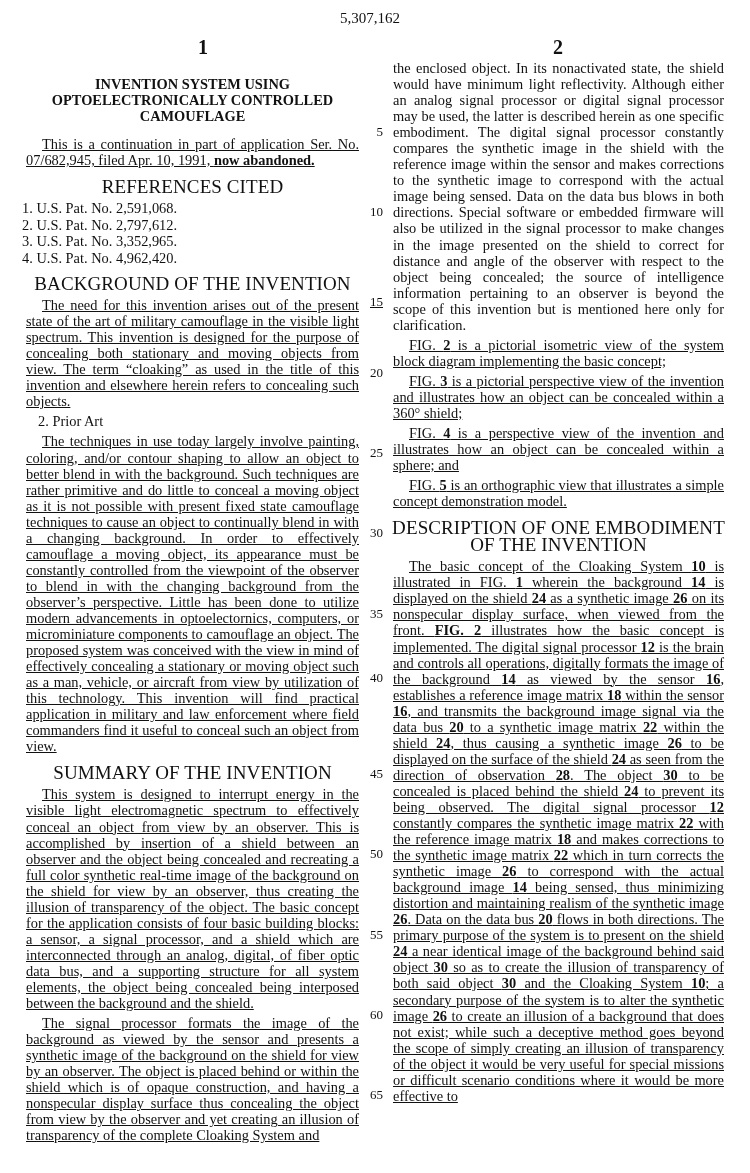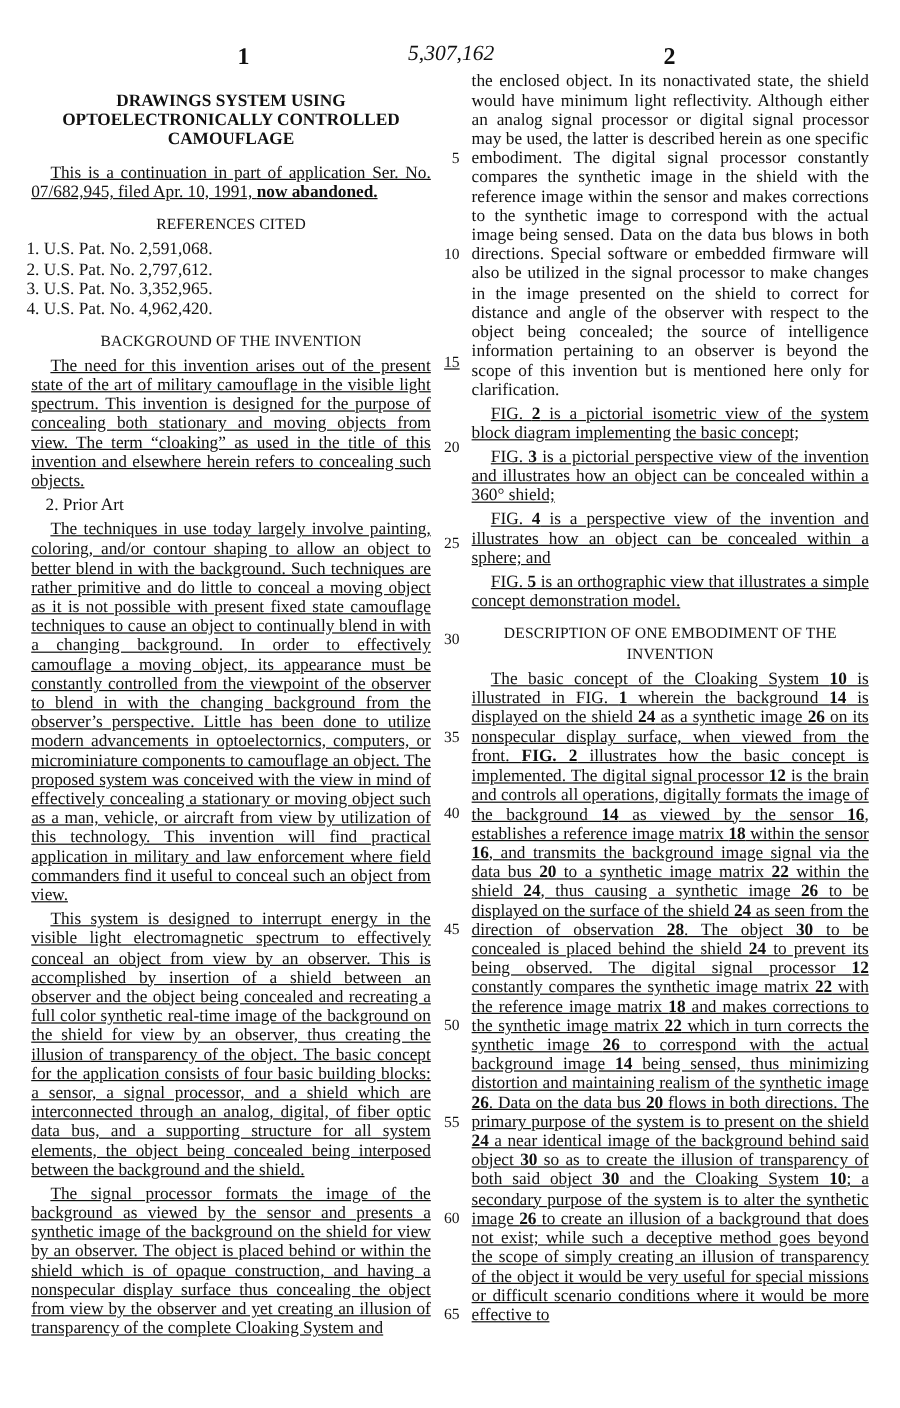--- a/index.html
+++ b/index.html
@@ -1,57 +1,58 @@
 <!DOCTYPE html>
 <html><head>
 <meta charset="utf-8">
 <style>
   html, body { margin: 0; padding: 0; background: #fff; }
   body { width: 750px; height: 1173px; position: relative; overflow: hidden;
          font-family: "Liberation Serif", "DejaVu Serif", serif; color: #111; }
-  .patno { position: absolute; top: 34px; left: 340px; font-size: 18px; font-style: italic; }
+  .patno { position: absolute; top: 10px; left: 340px; font-size: 15px; }
   .colnum { position: absolute; top: 36px; font-size: 20px; font-weight: bold; }
   .col { position: absolute; font-size: 14.4px; line-height: 16.05px; }
   .left { left: 22px; width: 341px; top: 72px; }
   .right { left: 389px; width: 339px; top: 56px; }
   .title { text-align: center; font-weight: bold; font-size: 14.4px; line-height: 16px; margin: 4px 0 12px 0; }
-  .heading { text-align: center; font-size: 13px; line-height: 17px; margin: 7px 0 5px 0; letter-spacing: 0.1px; }
+  .heading { text-align: center; font-size: 19px; line-height: 17px; margin: 7px 0 5px 0; letter-spacing: 0.1px; }
   p { margin: 4px; text-align: justify; }
   .ind { text-indent: 16px; text-decoration: underline; }
   .sub { padding-left: 16px; }
   .refs div { line-height: 16.5px; }
   b { font-weight: bold; }
   .ln { position: absolute; left: 363px; width: 20px; text-align: right; font-size: 13px; }
 </style>
 </head>
 <body>
 
 <div>
   <div class="patno">5,307,162</div>
   <div class="colnum" style="left:198px">1</div>
   <div class="colnum" style="left:553px">2</div>
 
   <div class="col left">
     <div class="title">
-      <div>DRAWINGS SYSTEM USING</div>
+      <div>INVENTION SYSTEM USING</div>
       <div>OPTOELECTRONICALLY CONTROLLED</div>
       <div>CAMOUFLAGE</div>
     </div>
     <p class="ind"><span>This is a continuation in part of application Ser. No. 07/682,945, filed Apr. 10, 1991, </span><b>now abandoned.</b></p>
     <div class="heading" style="margin-top:10px">REFERENCES CITED</div>
     <div class="refs">
       <div>1. U.S. Pat. No. 2,591,068.</div>
       <div>2. U.S. Pat. No. 2,797,612.</div>
       <div>3. U.S. Pat. No. 3,352,965.</div>
       <div>4. U.S. Pat. No. 4,962,420.</div>
     </div>
     <div class="heading" style="margin-top:9px">BACKGROUND OF THE INVENTION</div>
     <p class="ind">The need for this invention arises out of the present state of the art of military camouflage in the visible light spectrum. This invention is designed for the purpose of concealing both stationary and moving objects from view. The term “cloaking” as used in the title of this invention and elsewhere herein refers to concealing such objects.</p>
     <div class="sub">2. Prior Art</div>
     <p class="ind">The techniques in use today largely involve painting, coloring, and/or contour shaping to allow an object to better blend in with the background. Such techniques are rather primitive and do little to conceal a moving object as it is not possible with present fixed state camouflage techniques to cause an object to continually blend in with a changing background. In order to effectively camouflage a moving object, its appearance must be constantly controlled from the viewpoint of the observer to blend in with the changing background from the observer’s perspective. Little has been done to utilize modern advancements in optoelectornics, computers, or microminiature components to camouflage an object. The proposed system was conceived with the view in mind of effectively concealing a stationary or moving object such as a man, vehicle, or aircraft from view by utilization of this technology. This invention will find practical application in military and law enforcement where field commanders find it useful to conceal such an object from view.</p>
+    <div class="heading" style="margin-top:10px">SUMMARY OF THE INVENTION</div>
     <p class="ind">This system is designed to interrupt energy in the visible light electromagnetic spectrum to effectively conceal an object from view by an observer. This is accomplished by insertion of a shield between an observer and the object being concealed and recreating a full color synthetic real-time image of the background on the shield for view by an observer, thus creating the illusion of transparency of the object. The basic concept for the application consists of four basic building blocks: a sensor, a signal processor, and a shield which are interconnected through an analog, digital, of fiber optic data bus, and a supporting structure for all system elements, the object being concealed being interposed between the background and the shield.</p>
     <p class="ind">The signal processor formats the image of the background as viewed by the sensor and presents a synthetic image of the background on the shield for view by an observer. The object is placed behind or within the shield which is of opaque construction, and having a nonspecular display surface thus concealing the object from view by the observer and yet creating an illusion of transparency of the complete Cloaking System and</p>
   </div>
 
   <div id="line-numbers">
       <div class="ln" style="top: 124px;">5</div>
       <div class="ln" style="top: 204.25px;">10</div>
       <div class="ln" style="top: 294px; text-decoration: underline;">15</div>
       <div class="ln" style="top: 364.75px;">20</div>
       <div class="ln" style="top: 445px;">25</div>

